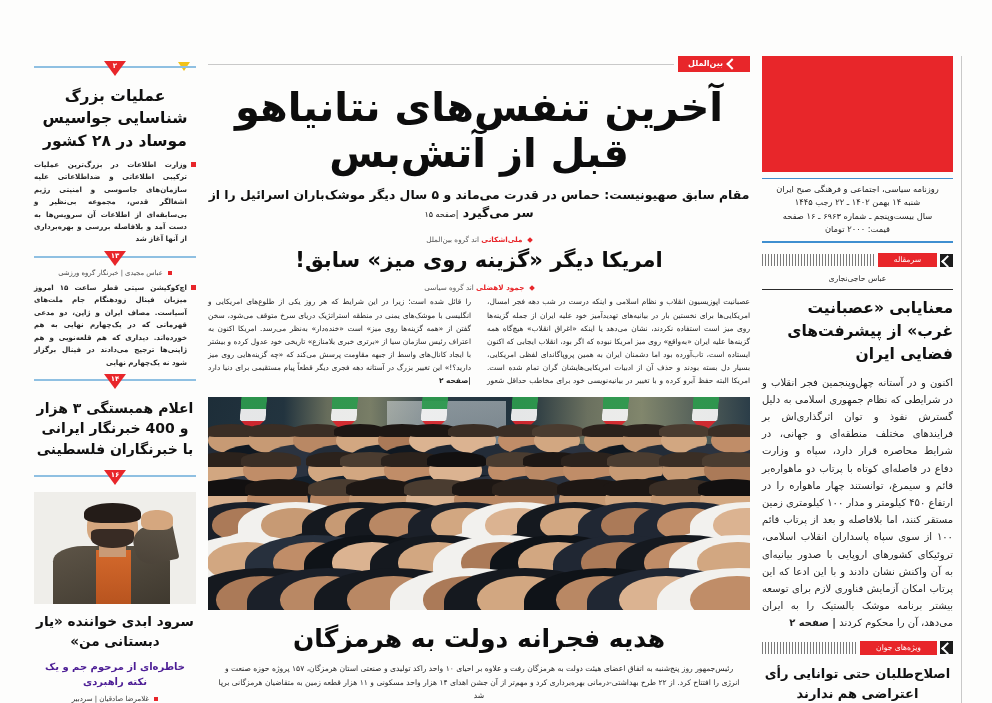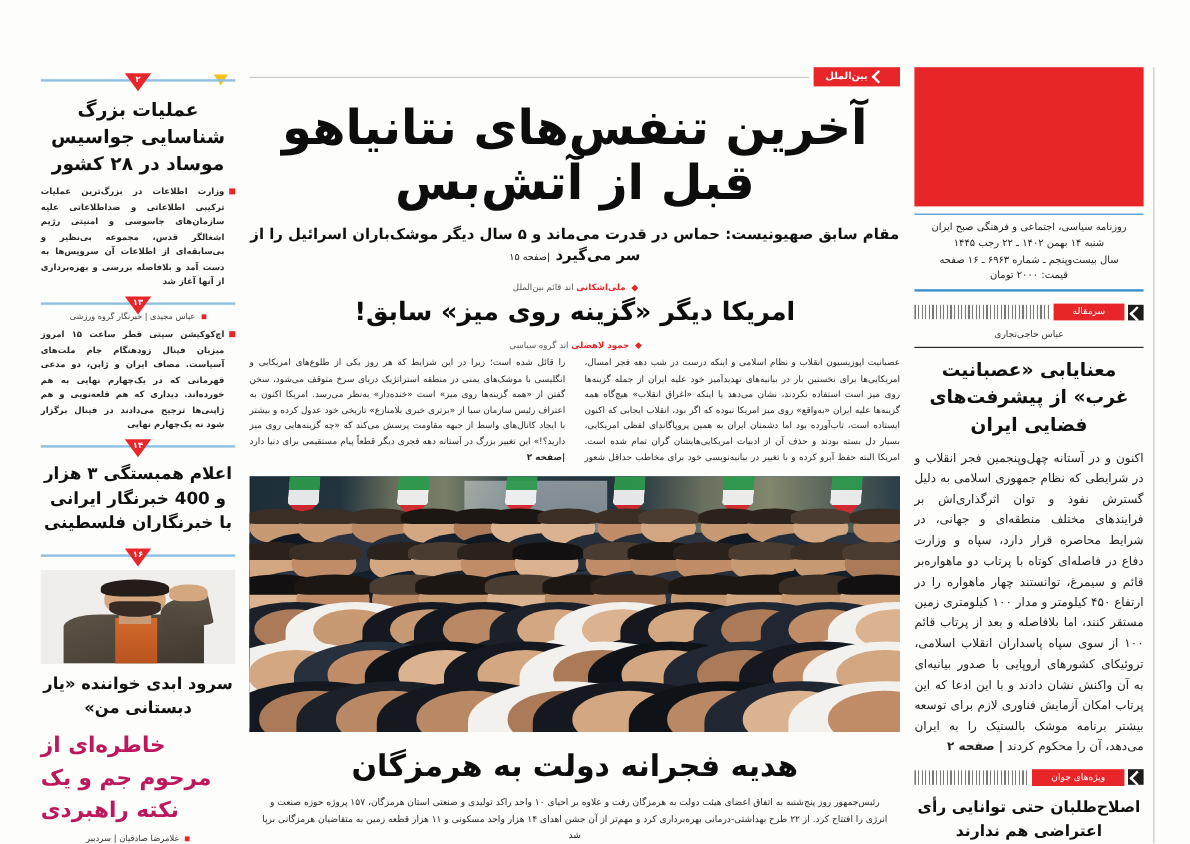--- a/index.html
+++ b/index.html
@@ -106,21 +106,21 @@
 
   .byline-center {
     text-align: center;
     font-size: 7.6px;
     color: #2b2b2b;
     margin: 7px 0 3px 0;
   }
   .hr-thin { height: 1px; background: #2b2b2b; margin: 3px 0 7px 0; }
 
   .edit-title {
-    text-align: center;
+    text-align: right;
     font-size: 15.5px;
     font-weight: bold;
     line-height: 1.48;
     color: #111;
     margin-bottom: 8px;
   }
 
   .edit-body {
     font-size: 10px;
     line-height: 1.72;
@@ -407,25 +407,25 @@
   .sp-figure { position: absolute; }
 
   .caption-strong {
     text-align: center;
     font-size: 13.6px;
     font-weight: bold;
     line-height: 1.48;
     color: #111;
   }
   .caption-mid {
-    text-align: left;
-    font-size: 18px;
+    text-align: center;
+    font-size: 10px;
     font-weight: bold;
     line-height: 1.5;
-    color: #be185d;
+    color: #4c1d95;
     margin-top: 8px;
   }
   .caption-byline {
     text-align: center;
     font-size: 7px;
     color: #333;
     margin-top: 6px;
   }
   .caption-byline .sq {
     display: inline-block;
@@ -505,21 +505,21 @@
     <div class="lead-headline">آخرین تنفس‌های نتانیاهو قبل از آتش‌بس</div>
 
     <div class="lead-sub">
       <span>مقام سابق صهیونیست: حماس در قدرت می‌ماند و ۵ سال دیگر موشک‌باران اسرائیل را از سر می‌گیرد</span>
       <span class="pref">|صفحه ۱۵</span>
     </div>
 
     <div class="kicker">
       <span class="dot"></span>
       <b>ملی‌اشکانی</b>
-      <span>اند قائم بین‌الملل</span>
+      <span>اند گروه بین‌الملل</span>
     </div>
 
     <div class="second-headline">امریکا دیگر «گزینه روی میز» سابق!</div>
 
     <div class="kicker">
       <span class="dot"></span>
       <b>جمود لاهضلی</b>
       <span>اند گروه سیاسی</span>
     </div>
 

